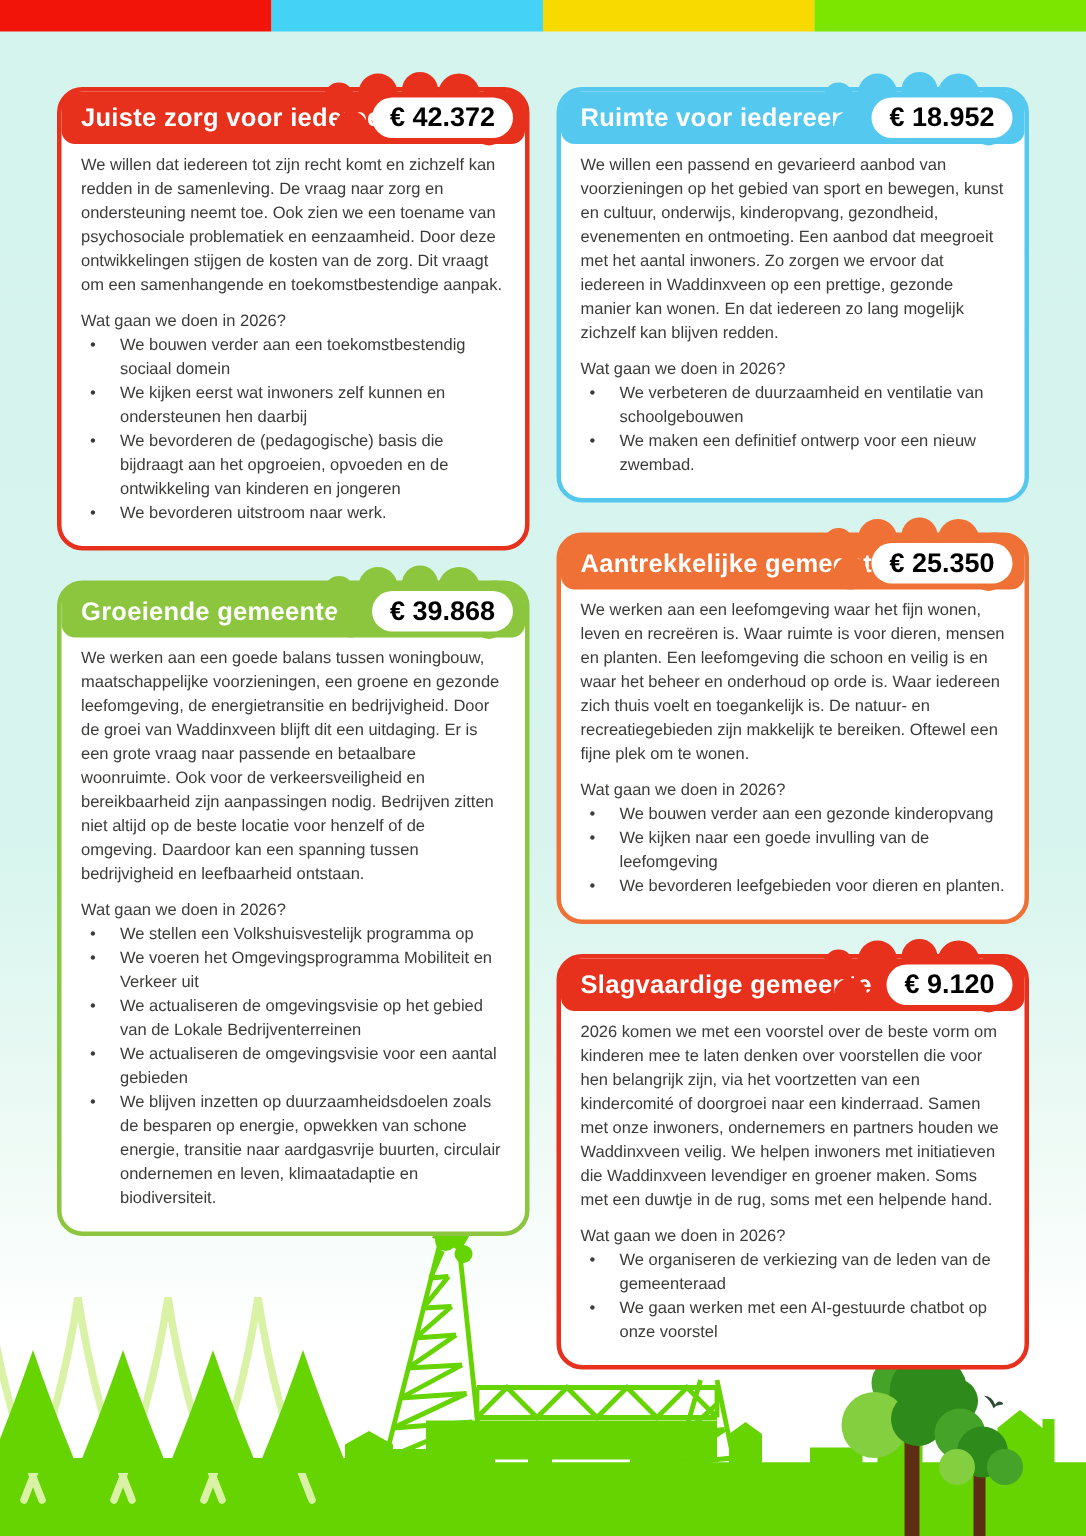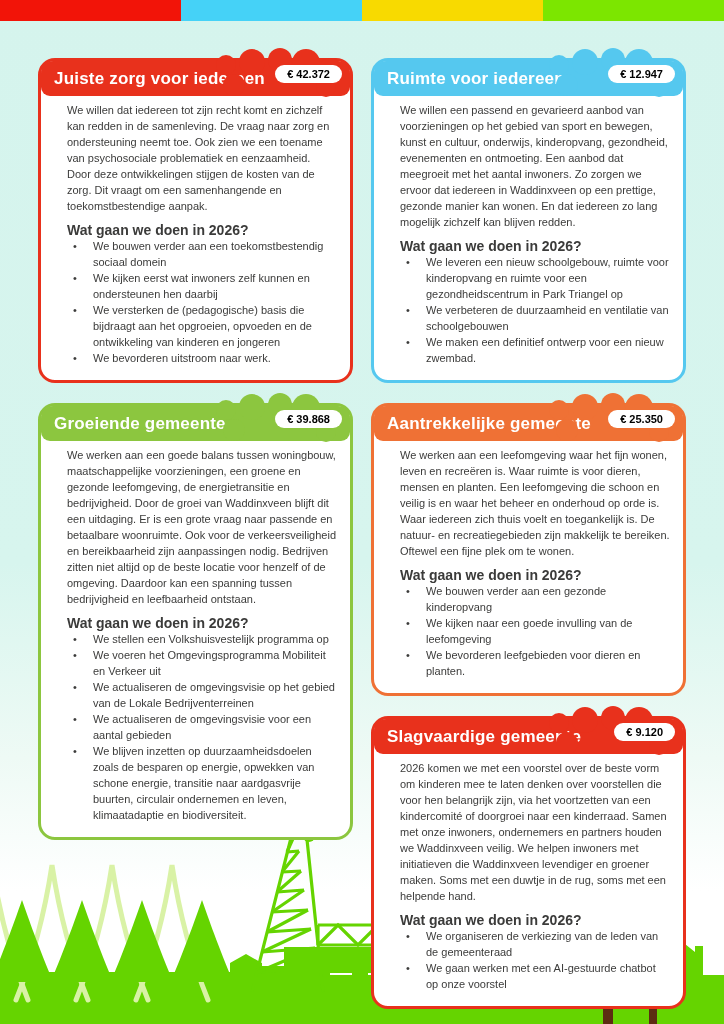--- a/index.html
+++ b/index.html
@@ -16,25 +16,25 @@
   .card-header{position:relative;background:var(--c);border-radius:12px 12px 9px 9px;height:35px;display:flex;align-items:center;padding:0 13px;}
   .card-title{color:#fff;font-size:17px;font-weight:bold;letter-spacing:.2px;white-space:nowrap;}
   .cloud{position:absolute;right:0;top:0;width:130px;height:35px;pointer-events:none;}
   .cloud::before{
     content:"";position:absolute;left:-4px;top:-6px;width:20px;height:20px;border-radius:50%;background:var(--c);
     box-shadow:26px -3px 0 3px var(--c),54px -5px 0 2px var(--c),80px -2px 0 4px var(--c),
                104px 4px 0 1px var(--c),100px 22px 0 0 var(--c),8px 20px 0 1px var(--c);
   }
   .badge{
     position:absolute;right:8px;top:4px;background:#fff;border-radius:15px;padding:3px 12px;
-    font-size:11px;font-weight:bold;color:#000;z-index:2;white-space:nowrap;
+    font-size:18px;font-weight:bold;color:#000;z-index:2;white-space:nowrap;
   }
-  .card-body{padding:6px 13px 14px 26px;font-size:11px;line-height:16px;color:#3b3b3a;}
+  .card-body{padding:6px 13px 14px 13px;font-size:11px;line-height:16px;color:#3b3b3a;}
   .card-text{margin:0;}
-  .question{margin:8px 0 0 0;font-weight:bold;font-size:14px;color:#3b3b3a;}
+  .question{margin:8px 0 0 0;font-weight:normal;font-size:11px;color:#3b3b3a;}
   .bullets{list-style:none;margin:0;padding:0;}
   .bullets li{position:relative;padding-left:26px;}
   .bullets li::before{content:"\2022";position:absolute;left:6px;top:0;}
   .scene{position:absolute;left:0;bottom:0;z-index:1;display:block;}
 </style>
 </head>
 <body>
 
 <div class="stripes">
   <div class="stripe" style="background-color: rgb(242, 20, 8);"></div>
@@ -114,21 +114,21 @@
         <span class="card-title">Juiste zorg voor iedereen</span>
         <span class="cloud"></span>
         <span class="badge">€ 42.372</span>
       </header>
       <div class="card-body">
         <p class="card-text">We willen dat iedereen tot zijn recht komt en zichzelf kan redden in de samenleving. De vraag naar zorg en ondersteuning neemt toe. Ook zien we een toename van psychosociale problematiek en eenzaamheid. Door deze ontwikkelingen stijgen de kosten van de zorg. Dit vraagt om een samenhangende en toekomstbestendige aanpak.</p>
         <p class="question">Wat gaan we doen in 2026?</p>
         <ul class="bullets">
             <li>We bouwen verder aan een toekomstbestendig sociaal domein</li>
             <li>We kijken eerst wat inwoners zelf kunnen en ondersteunen hen daarbij</li>
-            <li>We versterken de (pedagogische) basis die bijdraagt aan het opgroeien, opvoeden en de ontwikkeling van kinderen en jongeren</li>
+            <li>We bevorderen de (pedagogische) basis die bijdraagt aan het opgroeien, opvoeden en de ontwikkeling van kinderen en jongeren</li>
             <li>We bevorderen uitstroom naar werk.</li>
           </ul>
       </div>
     </article>
 
     <article class="card" style="--c: #8cc63f;">
       <header class="card-header">
         <span class="card-title">Groeiende gemeente</span>
         <span class="cloud"></span>
         <span class="badge">€ 39.868</span>
@@ -146,27 +146,26 @@
       </div>
     </article>
 
   </div>
   <div class="col">
 
     <article class="card" style="--c: #55c8ef;">
       <header class="card-header">
         <span class="card-title">Ruimte voor iedereen</span>
         <span class="cloud"></span>
-        <span class="badge">€ 12.947</span>
+        <span class="badge">€ 18.952</span>
       </header>
       <div class="card-body">
         <p class="card-text">We willen een passend en gevarieerd aanbod van voorzieningen op het gebied van sport en bewegen, kunst en cultuur, onderwijs, kinderopvang, gezondheid, evenementen en ontmoeting. Een aanbod dat meegroeit met het aantal inwoners. Zo zorgen we ervoor dat iedereen in Waddinxveen op een prettige, gezonde manier kan wonen. En dat iedereen zo lang mogelijk zichzelf kan blijven redden.</p>
         <p class="question">Wat gaan we doen in 2026?</p>
         <ul class="bullets">
-            <li>We leveren een nieuw schoolgebouw, ruimte voor kinderopvang en ruimte voor een gezondheidscentrum in Park Triangel op</li>
             <li>We verbeteren de duurzaamheid en ventilatie van schoolgebouwen</li>
             <li>We maken een definitief ontwerp voor een nieuw zwembad.</li>
           </ul>
       </div>
     </article>
 
     <article class="card" style="--c: #ef7135;">
       <header class="card-header">
         <span class="card-title">Aantrekkelijke gemeente</span>
         <span class="cloud"></span>

